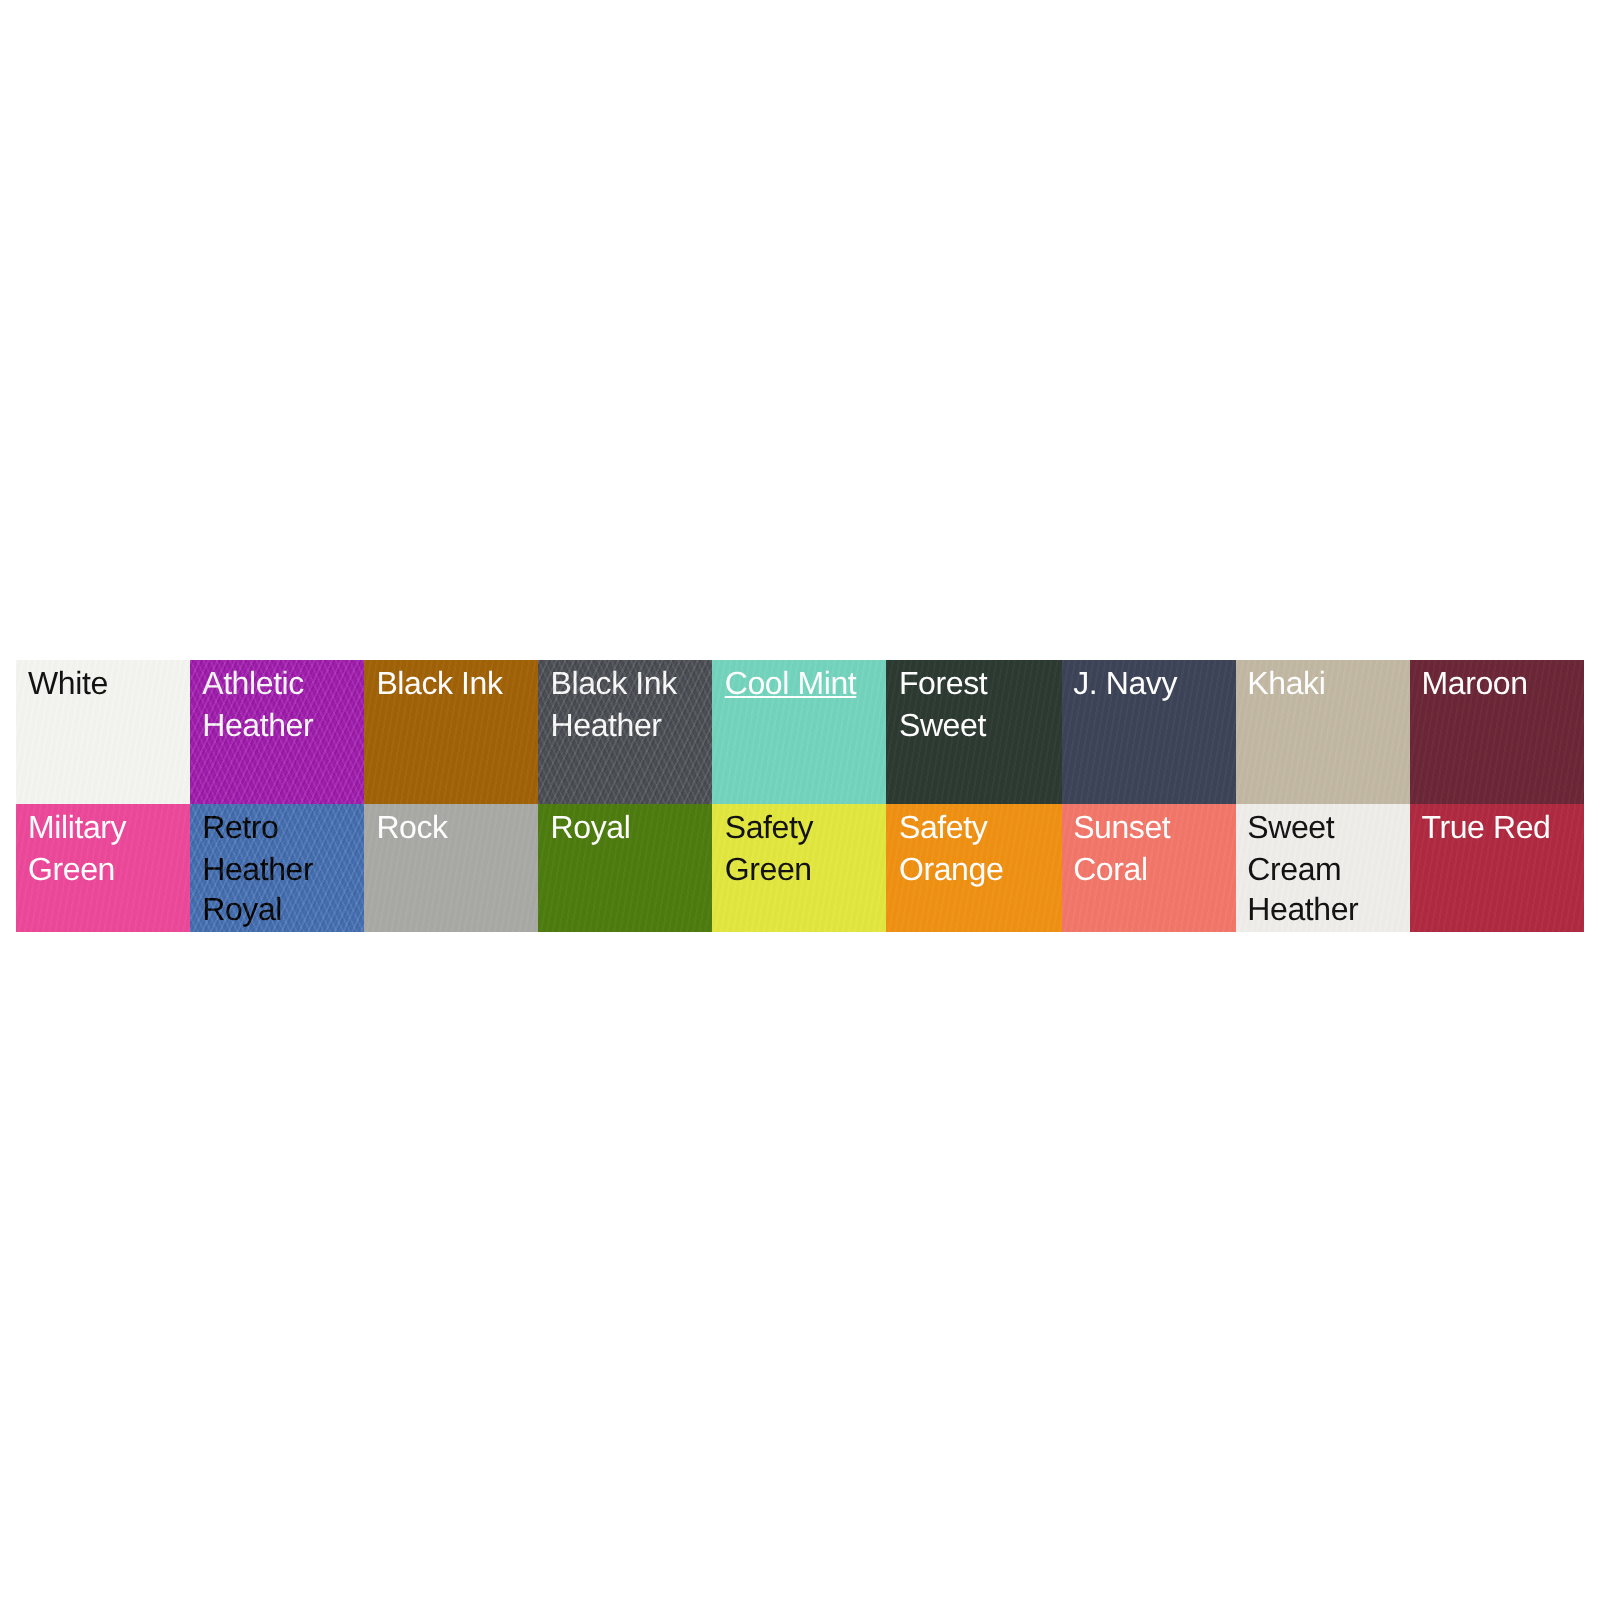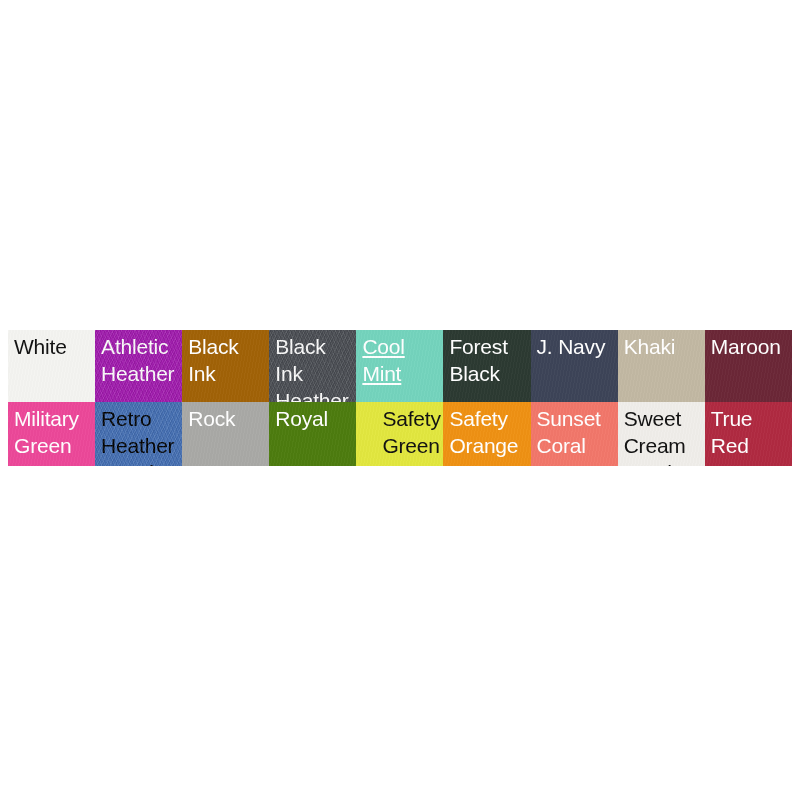--- a/index.html
+++ b/index.html
@@ -31,21 +31,21 @@
     overflow: hidden;
     display: block;
   }
   .swatch-row-top .swatch { height: 72px; }
   .swatch-row-bottom .swatch { height: 64px; }
   .swatch-label {
     position: absolute;
     left: 6px;
     top: 3px;
     right: 2px;
-    font-size: 21px;
+    font-size: 16px;
     line-height: 1.29;
     font-weight: 400;
     letter-spacing: -0.2px;
     white-space: pre-line;
   }
   
   .heather::after {
     content: "";
     position: absolute;
     inset: 0;
@@ -79,21 +79,21 @@
       <div class="swatch texture" title="Black Ink" style="background: #a16207;">
         <span class="swatch-label" style="color: rgb(255, 255, 255);">Black Ink</span>
       </div>
       <div class="swatch heather" title="Black Ink Heather" style="background: rgb(75, 78, 84);">
         <span class="swatch-label" style="color: rgb(255, 255, 255);">Black Ink Heather</span>
       </div>
       <div class="swatch texture" title="Cool Mint" style="background: rgb(116, 212, 189);">
         <span class="swatch-label" style="color: rgb(255, 255, 255); text-decoration: underline;">Cool Mint</span>
       </div>
       <div class="swatch texture" title="Forest Green" style="background: rgb(44, 58, 50);">
-        <span class="swatch-label" style="color: rgb(255, 255, 255);">Forest Black</span>
+        <span class="swatch-label" style="color: rgb(255, 255, 255);">Forest Sweet</span>
       </div>
       <div class="swatch texture" title="J. Navy" style="background: rgb(61, 68, 88);">
         <span class="swatch-label" style="color: rgb(255, 255, 255);">J. Navy</span>
       </div>
       <div class="swatch texture" title="Khaki" style="background: rgb(194, 184, 163);">
         <span class="swatch-label" style="color: rgb(255, 255, 255);">Khaki</span>
       </div>
       <div class="swatch texture" title="Maroon" style="background: rgb(107, 39, 55);">
         <span class="swatch-label" style="color: rgb(255, 255, 255);">Maroon</span>
       </div>
@@ -105,21 +105,21 @@
       <div class="swatch heather" title="Retro Heather Royal" style="background: rgb(69, 112, 180);">
         <span class="swatch-label" style="color: #000000;">Retro Heather Royal</span>
       </div>
       <div class="swatch texture" title="Rock" style="background: rgb(169, 169, 166);">
         <span class="swatch-label" style="color: rgb(255, 255, 255);">Rock</span>
       </div>
       <div class="swatch texture" title="Royal" style="background: #4d7c0f;">
         <span class="swatch-label" style="color: rgb(255, 255, 255);">Royal</span>
       </div>
       <div class="swatch texture" title="Safety Green" style="background: rgb(226, 231, 63);">
-        <span class="swatch-label" style="color: rgb(17, 17, 17); margin-left: 20px;">Safety Green</span>
+        <span class="swatch-label" style="color: rgb(17, 17, 17);">Safety Green</span>
       </div>
       <div class="swatch texture" title="Safety Orange" style="background: rgb(239, 145, 19);">
         <span class="swatch-label" style="color: rgb(255, 255, 255);">Safety Orange</span>
       </div>
       <div class="swatch texture" title="Sunset Coral" style="background: rgb(242, 119, 106);">
         <span class="swatch-label" style="color: rgb(255, 255, 255);">Sunset Coral</span>
       </div>
       <div class="swatch texture" title="Sweet Cream Heather" style="background: rgb(240, 238, 234);">
         <span class="swatch-label" style="color: rgb(17, 17, 17);">Sweet Cream Heather</span>
       </div>

